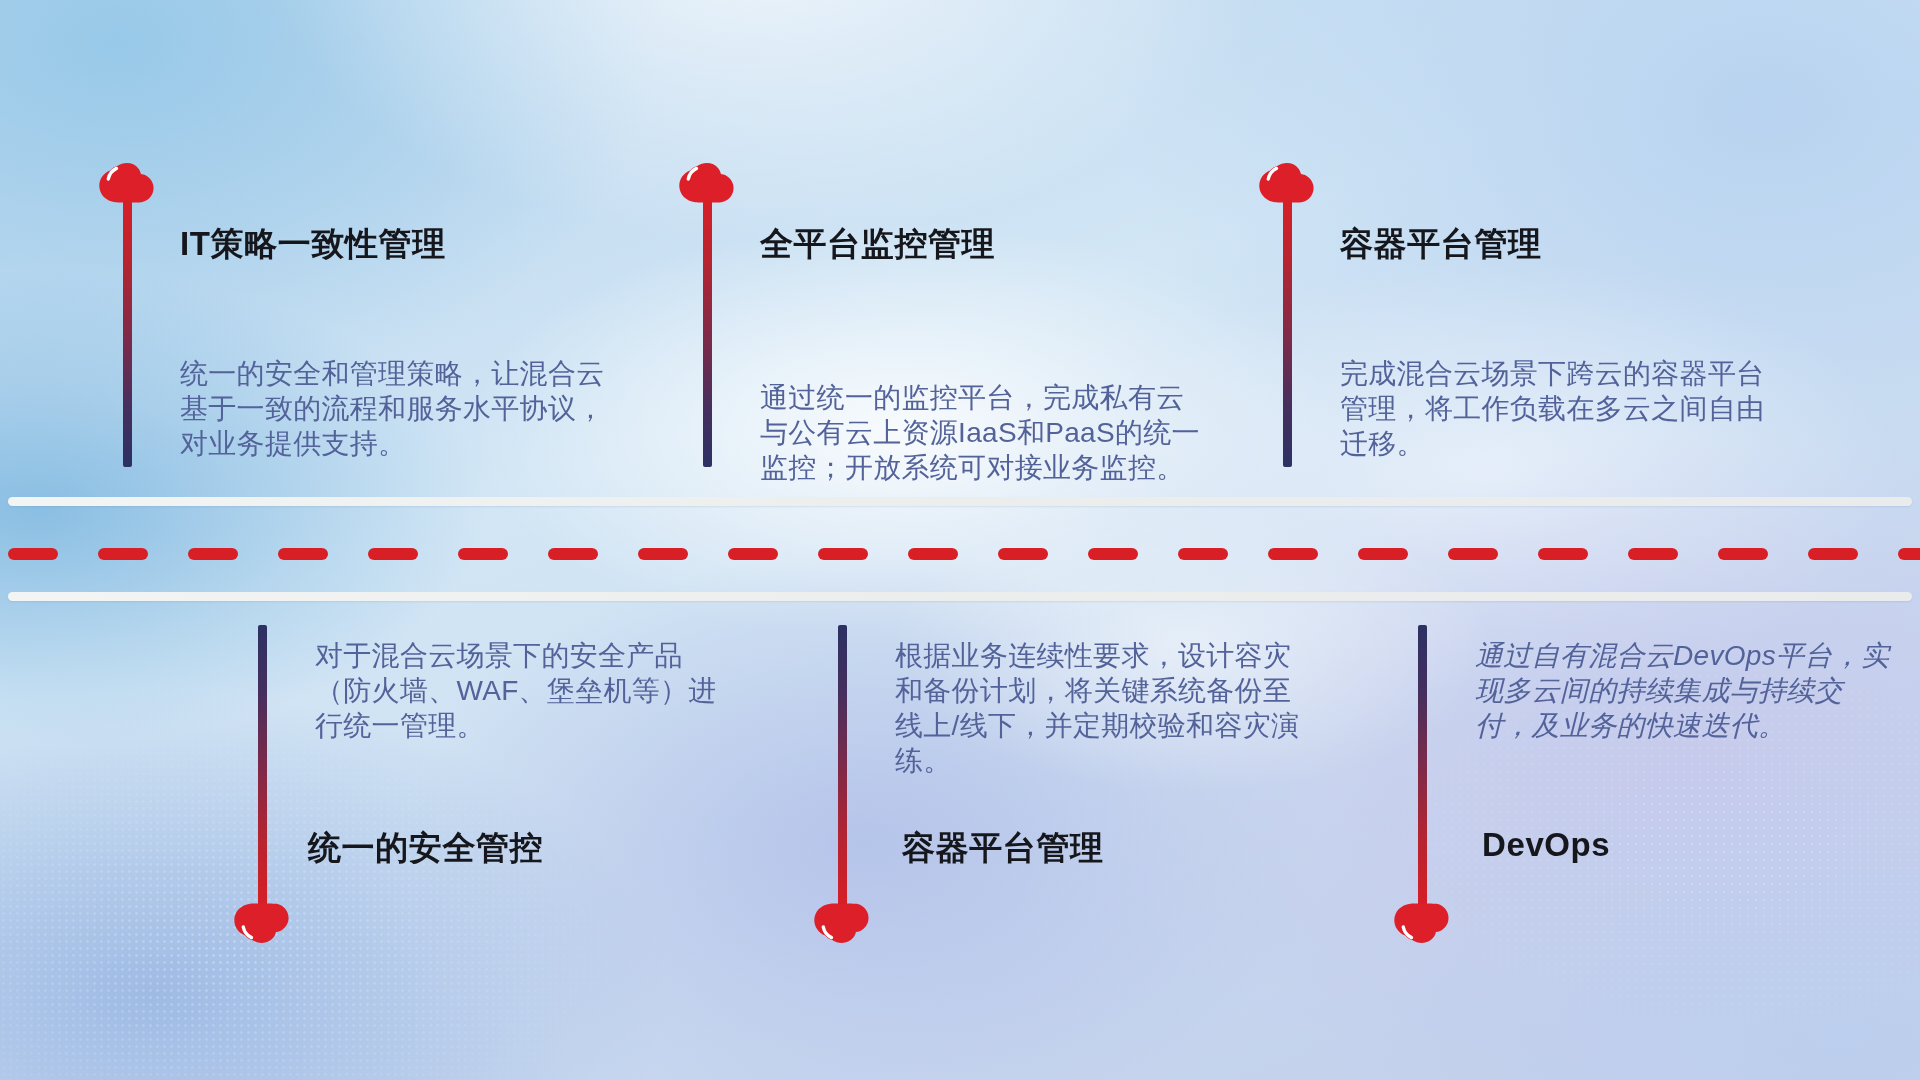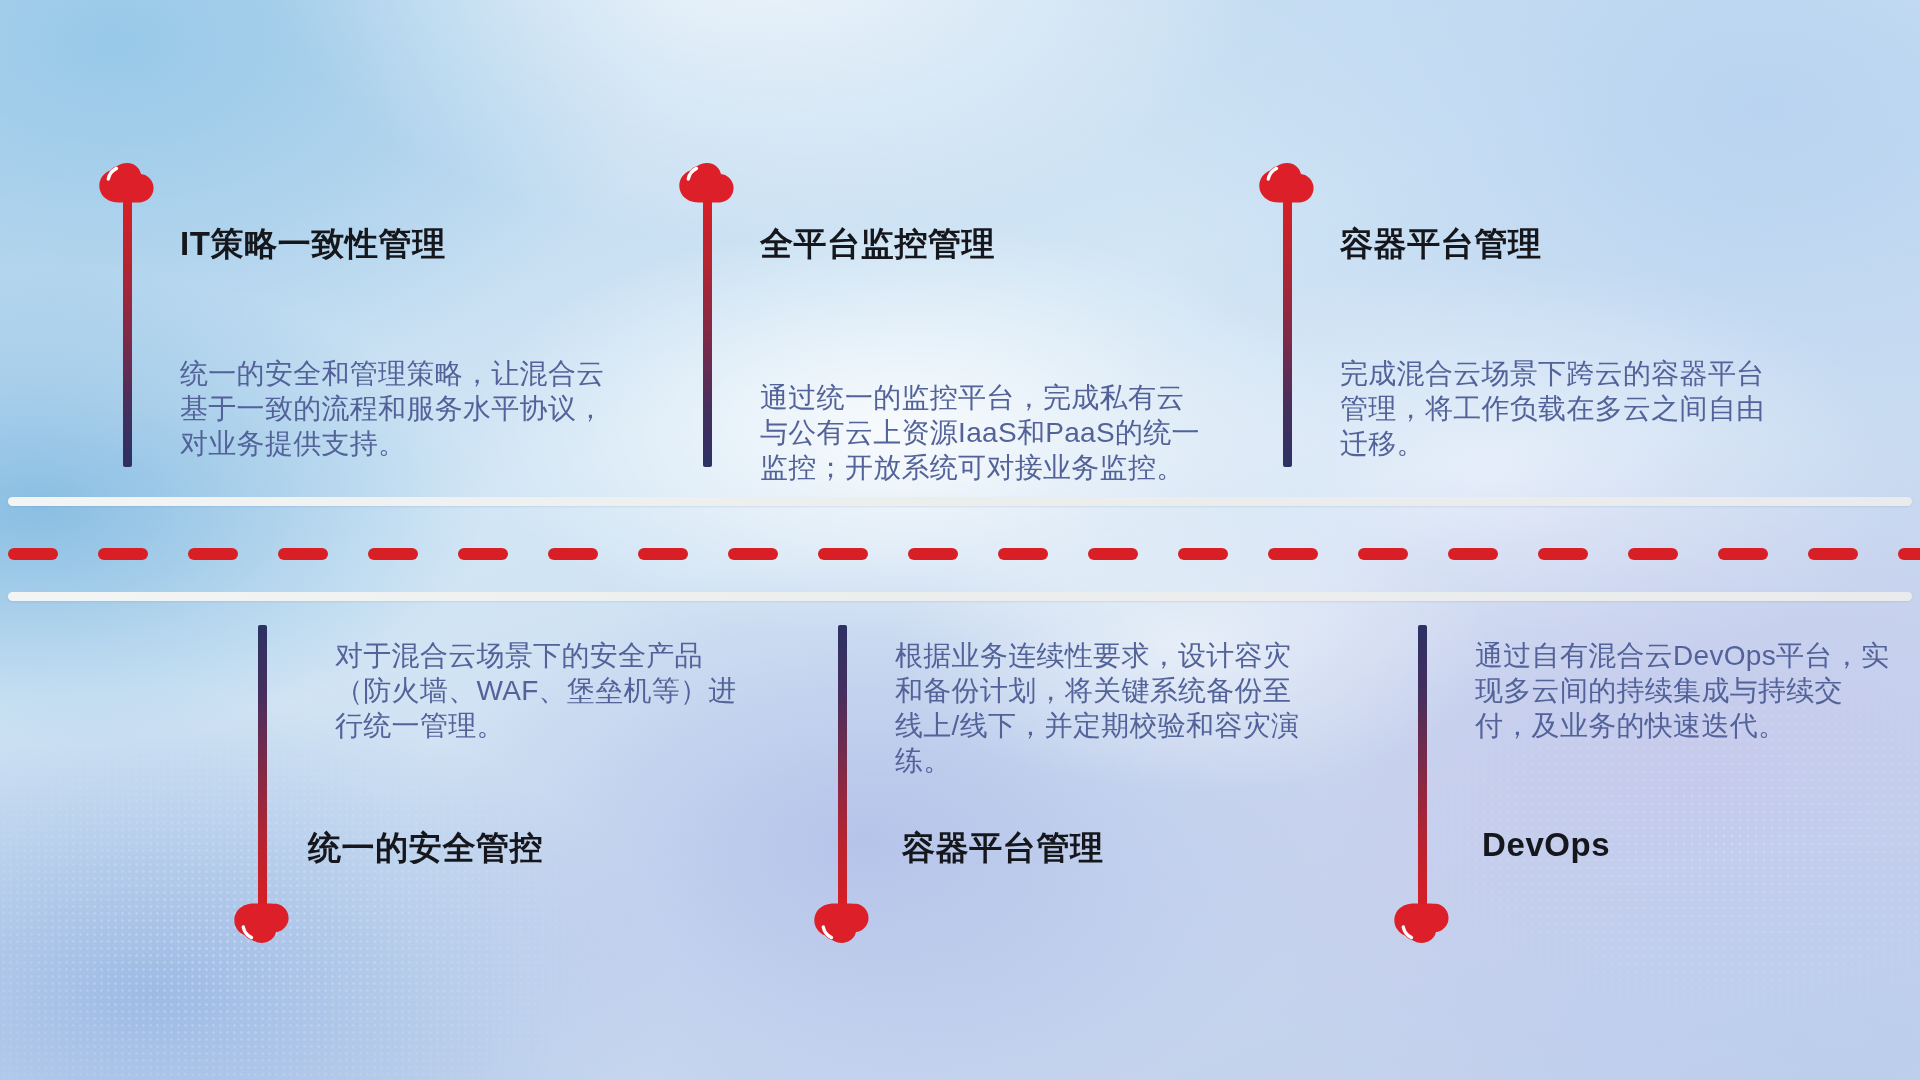--- a/index.html
+++ b/index.html
@@ -188,21 +188,21 @@
         <path d="M19.5 8.4c-4.3 2.0-7.3 5.9-8.2 10.6" fill="none" stroke="#ffffff" stroke-width="3.4" stroke-linecap="round"></path>
       </svg>
     </div>
     <div class="stem stem-top" style="left:1283px;top:200px;height:267px;"></div>
     <div class="heading" style="left:1340px;top:222px;">容器平台管理</div>
     <div class="body-text" style="left:1340px;top:356px;width:440px;">完成混合云场景下跨云的容器平台管理，将工作负载在多云之间自由迁移。</div>
   </div>
 
   <div class="pin">
     <div class="stem stem-bottom" style="left:258px;top:625px;height:282px;"></div>
-    <div class="body-text" style="left:315px;top:638px;width:420px;margin-left:20px;">对于混合云场景下的安全产品（防火墙、WAF、堡垒机等）进行统一管理。</div>
+    <div class="body-text" style="left:315px;top:638px;width:420px;">对于混合云场景下的安全产品（防火墙、WAF、堡垒机等）进行统一管理。</div>
     <div class="heading" style="left:308px;top:826px;">统一的安全管控</div>
     <div class="cloud" style="left:232px;top:898px;">
       <svg viewBox="0 0 62 48" xmlns="http://www.w3.org/2000/svg">
         <g transform="translate(0,48) scale(1,-1)">
           <path d="M20.2 6.0C27.0 1.3 36.6 2.1 41.4 8.4c1.3 1.7 2.1 3.6 2.5 5.6 6.0 .6 10.9 5.0 12.3 10.8 1.9 8.0-3.5 16.0-11.6 17.4-2.0 .35-23.5 .45-26.4 .1C8.9 41.2 2.6 34.5 2.3 26.3 2.05 19.2 6.6 13.0 13.1 10.6c1.5-1.9 3.2-3.4 7.1-4.6z" fill="#dc1f28"></path>
           <path d="M19.5 8.4c-4.3 2.0-7.3 5.9-8.2 10.6" fill="none" stroke="#ffffff" stroke-width="3.4" stroke-linecap="round"></path>
         </g>
       </svg>
     </div>
   </div>
@@ -216,21 +216,21 @@
         <g transform="translate(0,48) scale(1,-1)">
           <path d="M20.2 6.0C27.0 1.3 36.6 2.1 41.4 8.4c1.3 1.7 2.1 3.6 2.5 5.6 6.0 .6 10.9 5.0 12.3 10.8 1.9 8.0-3.5 16.0-11.6 17.4-2.0 .35-23.5 .45-26.4 .1C8.9 41.2 2.6 34.5 2.3 26.3 2.05 19.2 6.6 13.0 13.1 10.6c1.5-1.9 3.2-3.4 7.1-4.6z" fill="#dc1f28"></path>
           <path d="M19.5 8.4c-4.3 2.0-7.3 5.9-8.2 10.6" fill="none" stroke="#ffffff" stroke-width="3.4" stroke-linecap="round"></path>
         </g>
       </svg>
     </div>
   </div>
 
   <div class="pin">
     <div class="stem stem-bottom" style="left:1418px;top:625px;height:282px;"></div>
-    <div class="body-text" style="left:1475px;top:638px;width:420px;">通过自有混合云DevOps平台，实现多云间的持续集成与持续交付，及业务的快速迭代。</div>
+    <div class="body-text" style="left:1475px;top:638px;width:420px;font-style:italic;">通过自有混合云DevOps平台，实现多云间的持续集成与持续交付，及业务的快速迭代。</div>
     <div class="heading" style="left:1482px;top:826px;">DevOps</div>
     <div class="cloud" style="left:1392px;top:898px;">
       <svg viewBox="0 0 62 48" xmlns="http://www.w3.org/2000/svg">
         <g transform="translate(0,48) scale(1,-1)">
           <path d="M20.2 6.0C27.0 1.3 36.6 2.1 41.4 8.4c1.3 1.7 2.1 3.6 2.5 5.6 6.0 .6 10.9 5.0 12.3 10.8 1.9 8.0-3.5 16.0-11.6 17.4-2.0 .35-23.5 .45-26.4 .1C8.9 41.2 2.6 34.5 2.3 26.3 2.05 19.2 6.6 13.0 13.1 10.6c1.5-1.9 3.2-3.4 7.1-4.6z" fill="#dc1f28"></path>
           <path d="M19.5 8.4c-4.3 2.0-7.3 5.9-8.2 10.6" fill="none" stroke="#ffffff" stroke-width="3.4" stroke-linecap="round"></path>
         </g>
       </svg>
     </div>
   </div>

